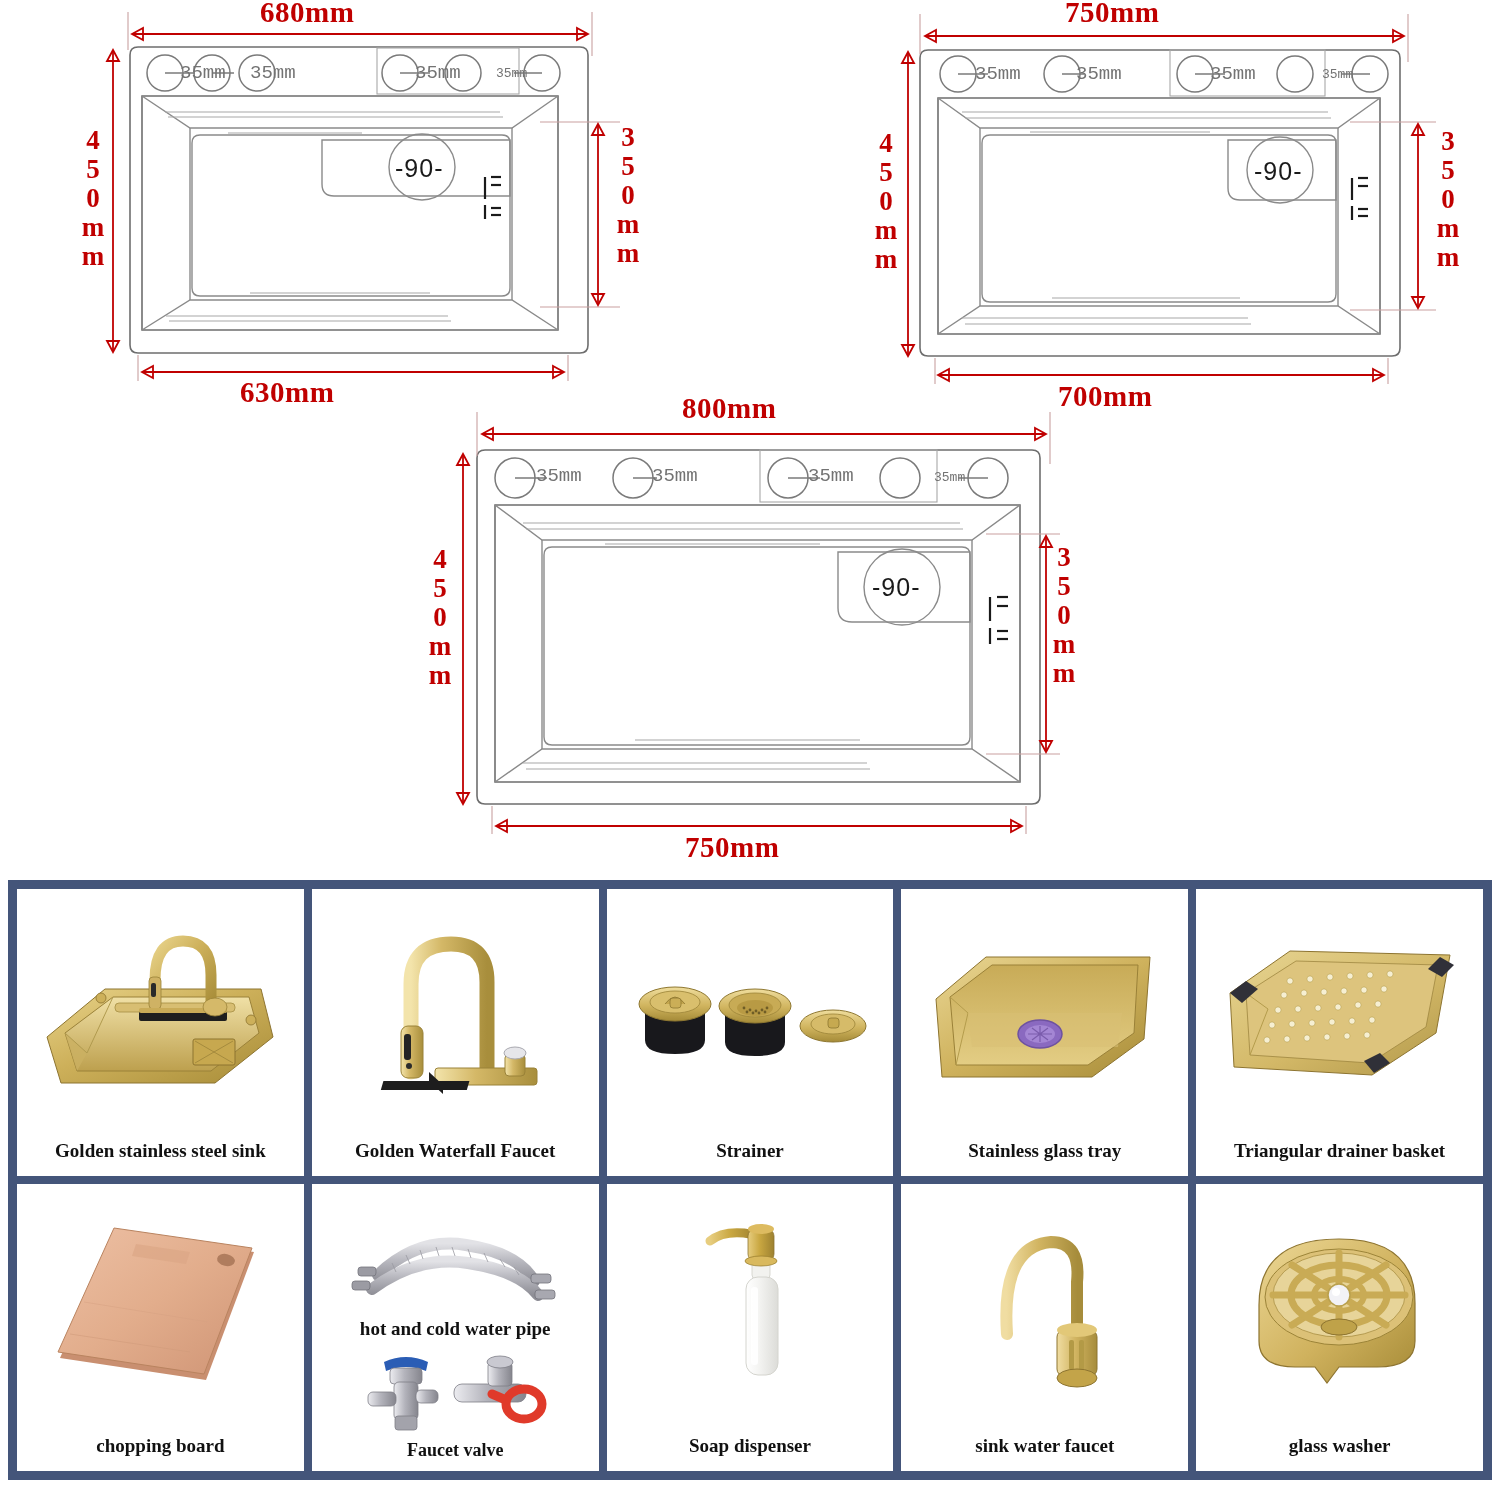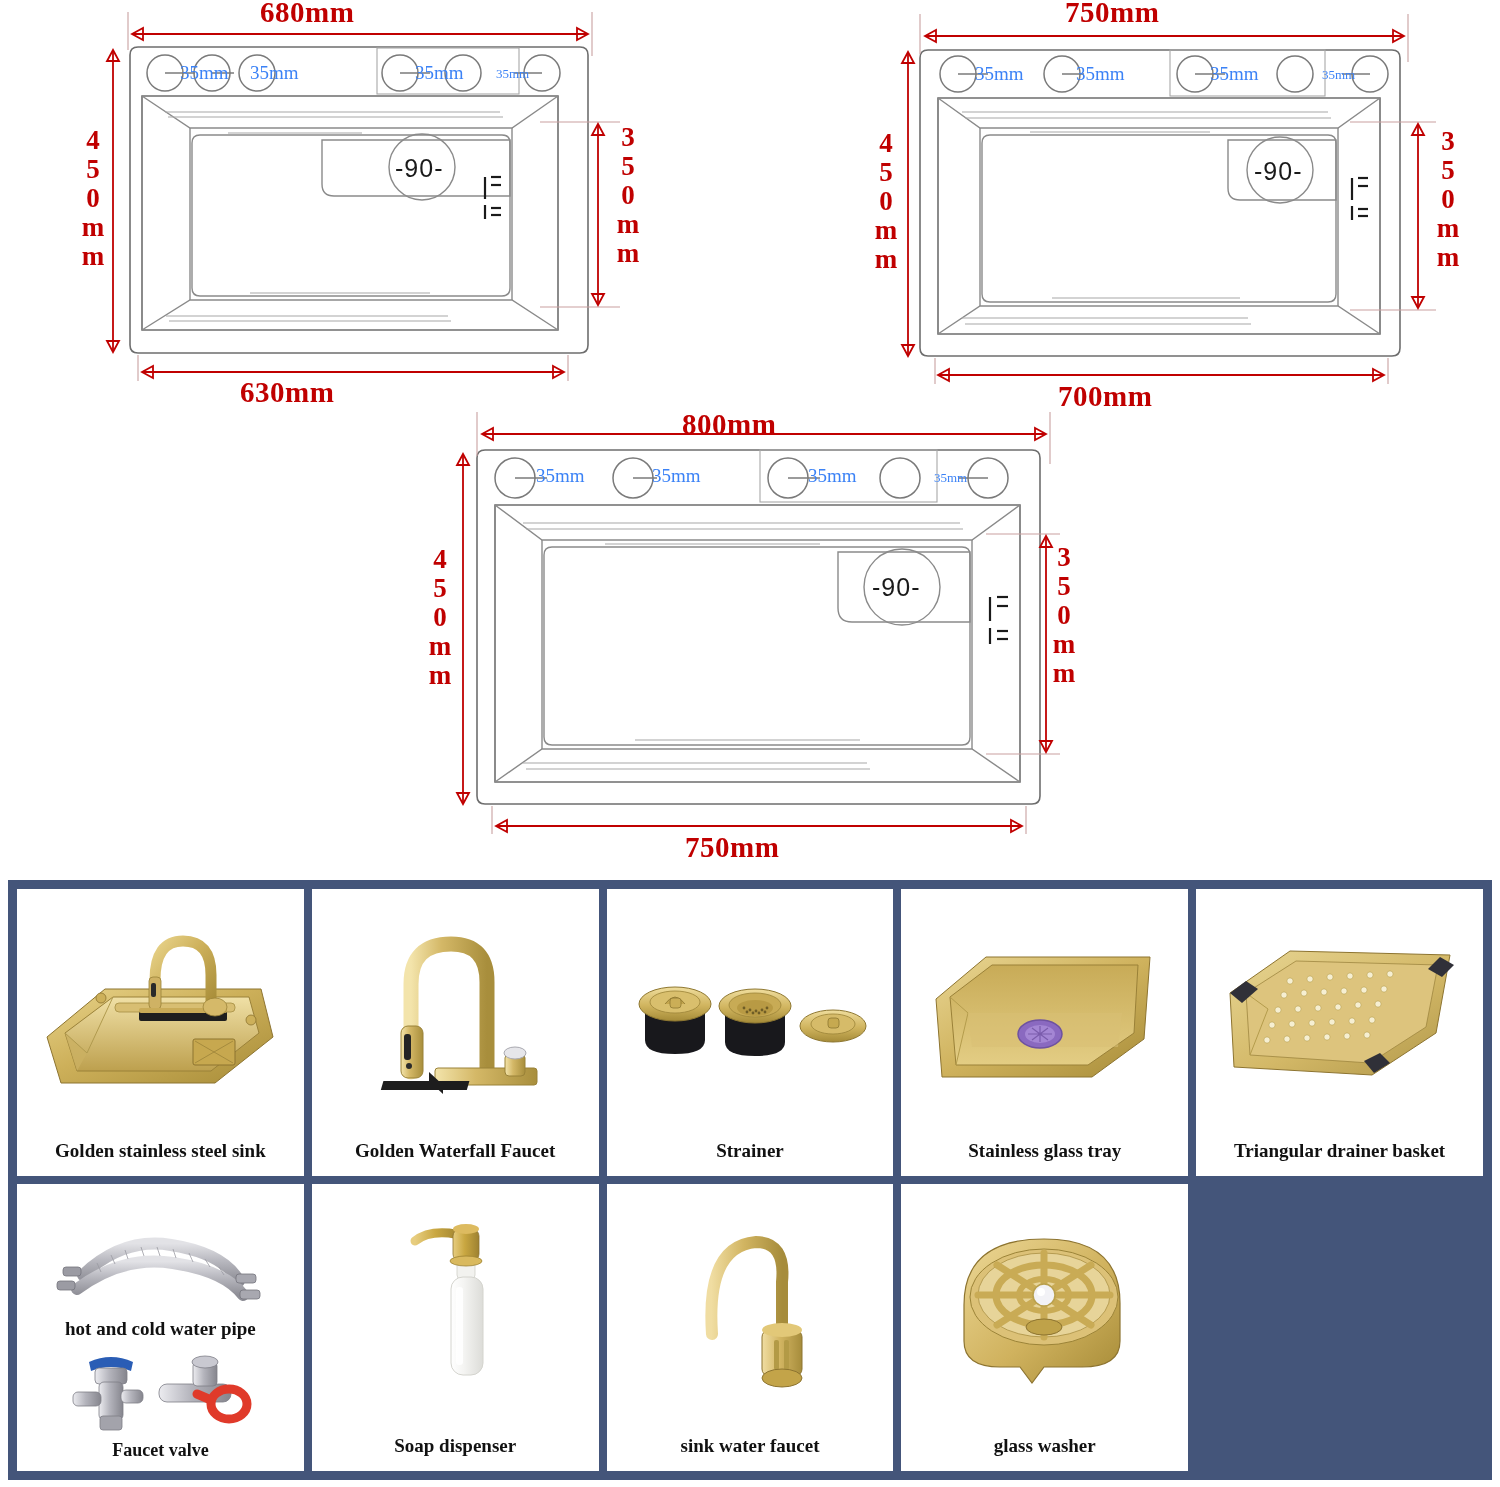--- a/index.html
+++ b/index.html
@@ -27,22 +27,22 @@
     writing-mode: vertical-rl;
     text-orientation: upright;
     letter-spacing: -1px;
   }
   .dim-top    { font-size: 29px; }
   .dim-bottom { font-size: 29px; }
   .dim-side   { font-size: 27px; }
 
   .hole-label {
     position: absolute;
-    color: #3b82f6;
-    font-family: Liberation Serif, serif;
+    color: #737373;
+    font-family: Liberation Mono, monospace;
     font-size: 19px;
     white-space: nowrap;
   }
   .hole-label.tiny { font-size: 13px; }
 
   .ninety {
     position: absolute;
     font-family: "Liberation Sans", sans-serif;
     font-size: 25px;
     color: #1a1a1a;
@@ -305,21 +305,21 @@
         <path class="extline" d="M596 414 v28"></path>
         <path class="dimline" d="M66 434 H592"></path>
         <path class="dimline" d="M66 434 l11 -6 v12 z" fill="#c00000" stroke="none"></path>
         <path class="dimline" d="M592 434 l-11 -6 v12 z" fill="#c00000" stroke="none"></path>
         <path class="extline" d="M556 142 H630"></path>
         <path class="extline" d="M556 362 H630"></path>
         <path class="dimline" d="M616 144 V360"></path>
         <path class="dimline" d="M616 144 l-6 11 h12 z" fill="#c00000" stroke="none"></path>
         <path class="dimline" d="M616 360 l-6 -11 h12 z" fill="#c00000" stroke="none"></path>
       </svg>
-      <div class="dim-label dim-top" style="left:252px; top:16px;">800mm</div>
+      <div class="dim-label dim-top" style="left:252px; top:0px;">800mm</div>
       <div class="dim-label dim-bottom" style="left:255px; top:439px;">750mm</div>
       <div class="dim-label vert dim-side" style="left:-6px; top:152px;">450mm</div>
       <div class="dim-label vert dim-side" style="left:618px; top:150px;">350mm</div>
       <div class="hole-label" style="left:106px; top:73px;">35mm</div>
       <div class="hole-label" style="left:222px; top:73px;">35mm</div>
       <div class="hole-label" style="left:378px; top:73px;">35mm</div>
       <div class="hole-label tiny" style="left:504px; top:78px;">35mm</div>
       <div class="ninety" style="left:442px; top:181px;">-90-</div>
     </div>
 
@@ -499,20 +499,40 @@
                 <circle cx="155" cy="100" r="3.1"></circle>
             </g>
             <path d="M18 58 L34 46 L46 54 L30 68 Z" fill="#303038"></path>
             <path d="M228 22 L242 30 L230 42 L216 34 Z" fill="#303038"></path>
             <path d="M152 126 L168 118 L178 128 L162 138 Z" fill="#303038"></path>
           </svg>
         </div>
         <div class="caption">Triangular drainer basket</div>
       </div>
 
+      <div class="cell">
+        <div class="art">
+          <svg class="art-svg" width="240" height="175" viewBox="0 0 240 175">
+            <defs>
+              <linearGradient id="g6" x1="0" y1="0" x2="1" y2="1">
+                <stop offset="0%" stop-color="#edc0a4"></stop>
+                  <stop offset="50%" stop-color="#e2ad8c"></stop>
+                <stop offset="100%" stop-color="#cf9475"></stop>
+              </linearGradient>
+            </defs>
+            <path d="M76 10 L214 30 L166 158 L20 136 Z" fill="#c98f70"></path>
+            <path d="M74 6 L212 26 L164 152 L18 130 Z" fill="url(#g6)" stroke="#b9835f" stroke-width="1"></path>
+            <path d="M96 22 L150 30 L146 42 L92 34 Z" fill="#dca786" opacity="0.7"></path>
+            <ellipse cx="186" cy="38" rx="9" ry="6" fill="#b07d5e" transform="rotate(12 186 38)"></ellipse>
+            <path d="M30 112 L150 130" stroke="#d19c7c" stroke-width="1.2" opacity="0.6"></path>
+            <path d="M44 80 L168 100" stroke="#d6a182" stroke-width="1" opacity="0.5"></path>
+          </svg>
+        </div>
+        <div class="caption">chopping board</div>
+      </div>
 
       <div class="cell dual">
         <div class="art">
           <svg class="art-svg" width="215" height="85" viewBox="0 0 215 85">
             <defs>
               <linearGradient id="g7" x1="0" y1="0" x2="0" y2="1">
                 <stop offset="0%" stop-color="#e2e2e6"></stop>
                   <stop offset="45%" stop-color="#b9b9c0"></stop>
                 <stop offset="100%" stop-color="#8e8e96"></stop>
               </linearGradient>

